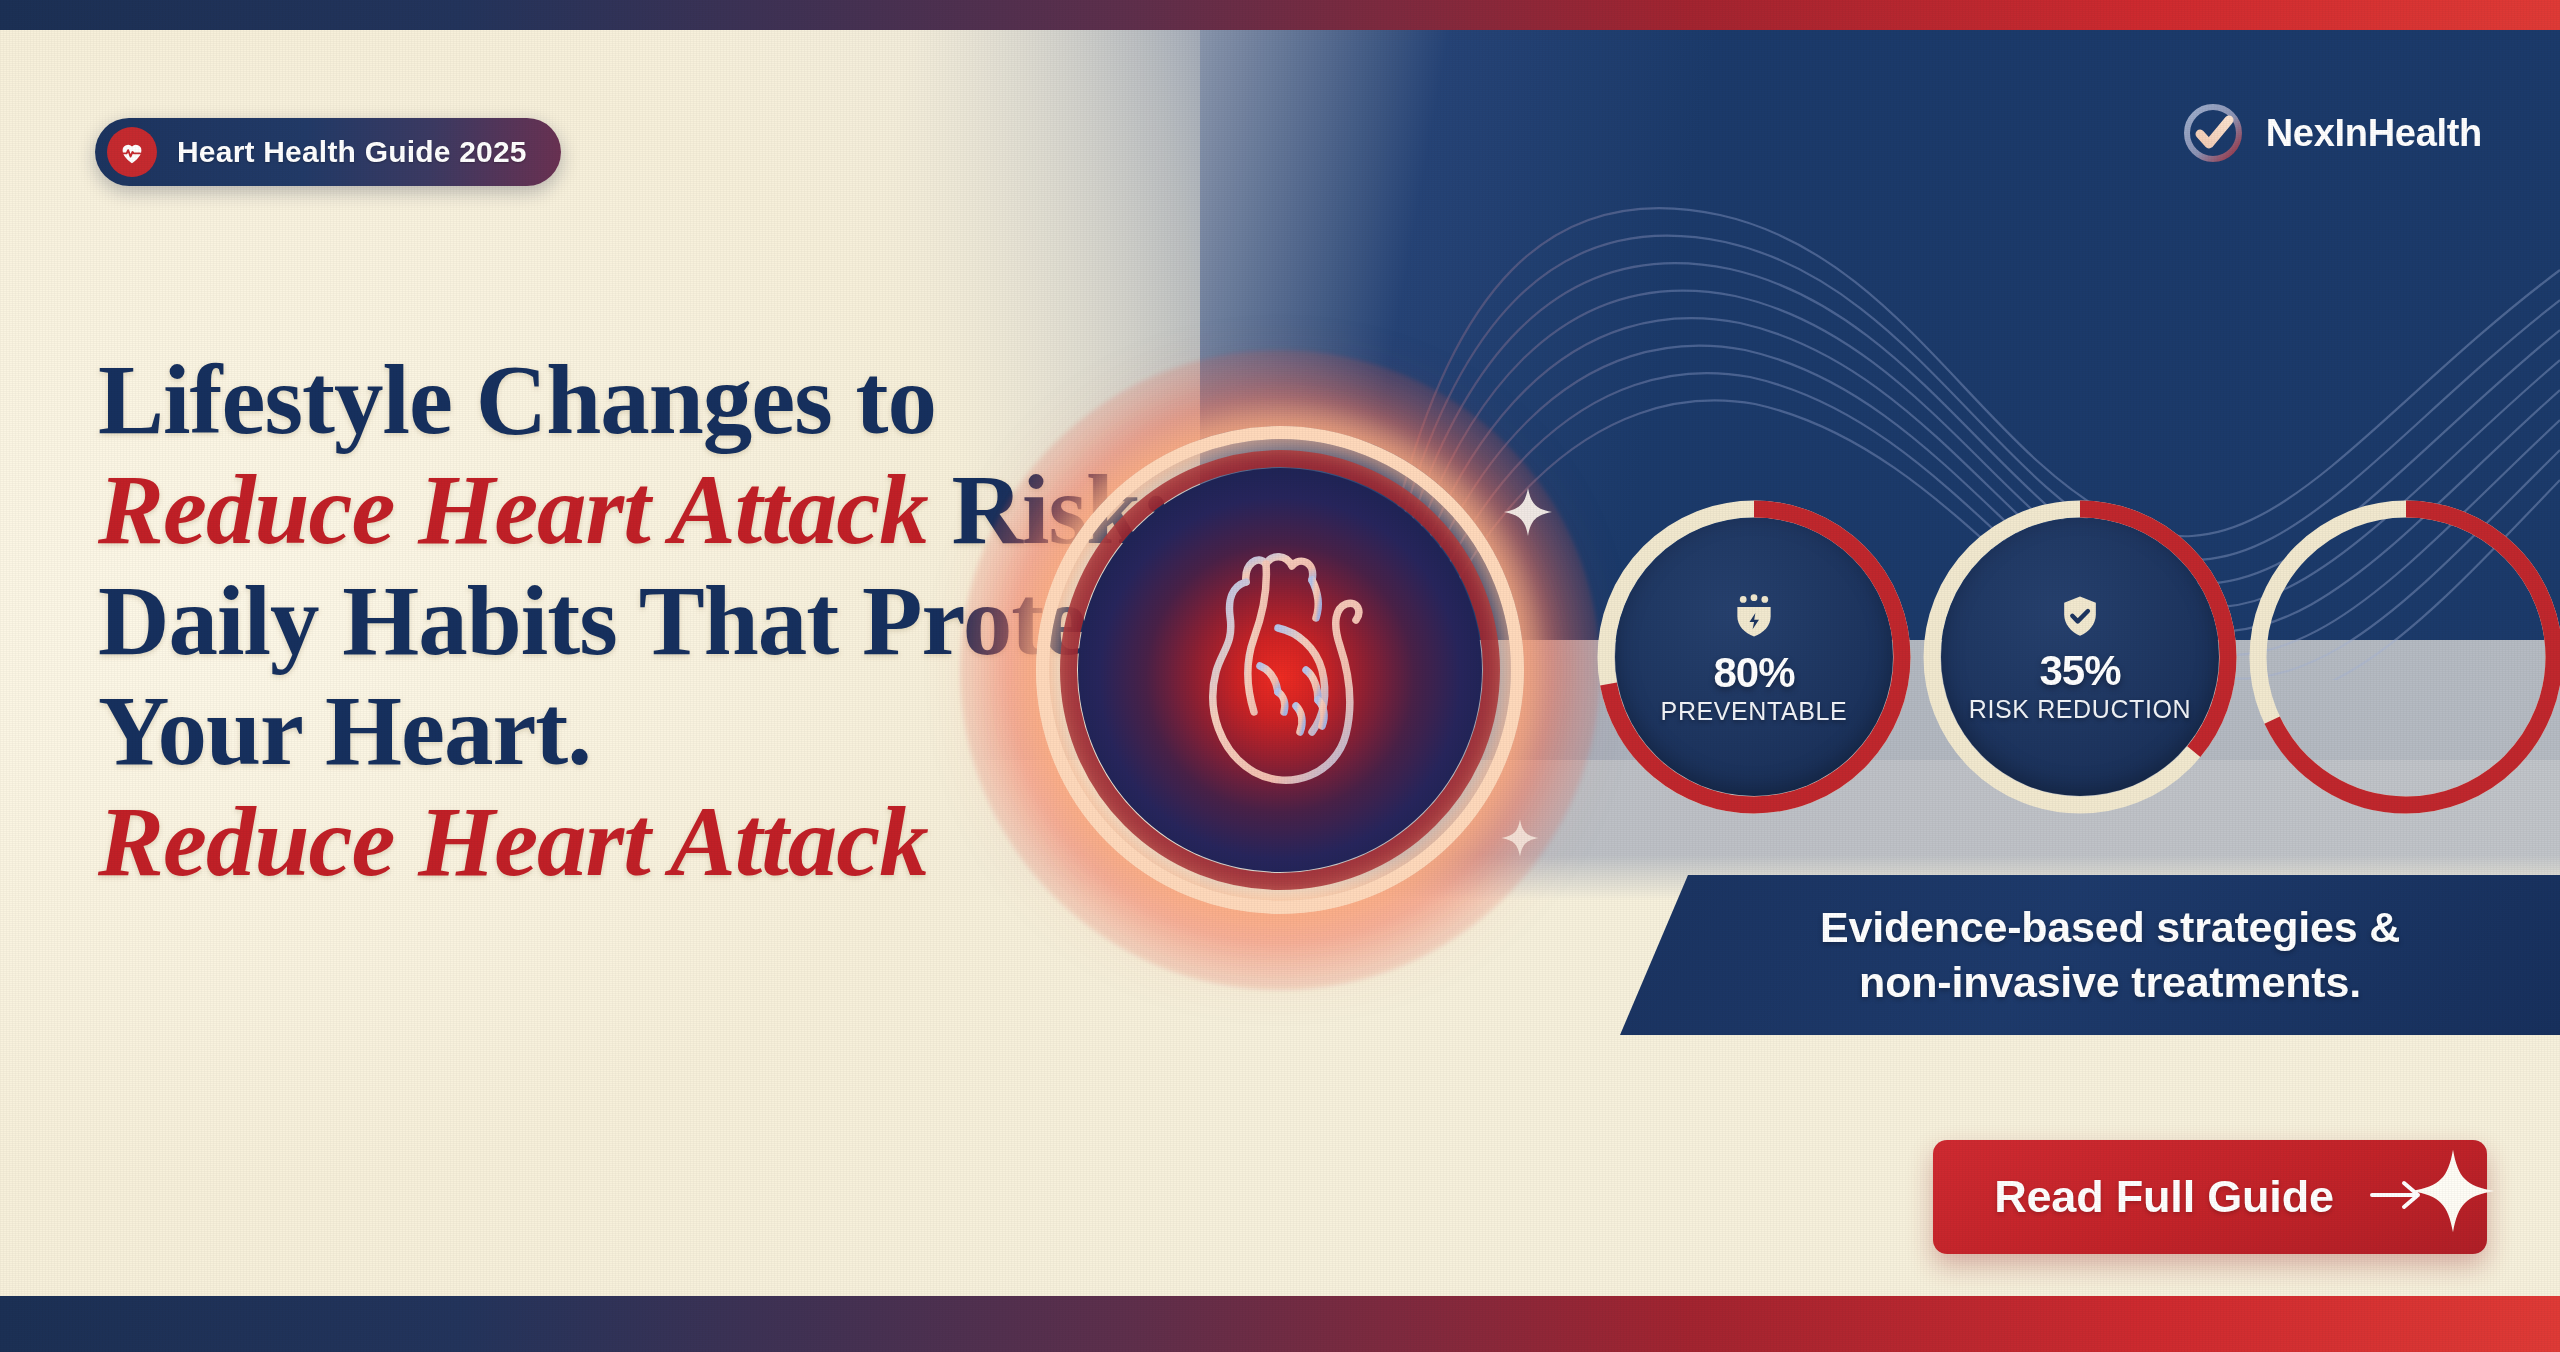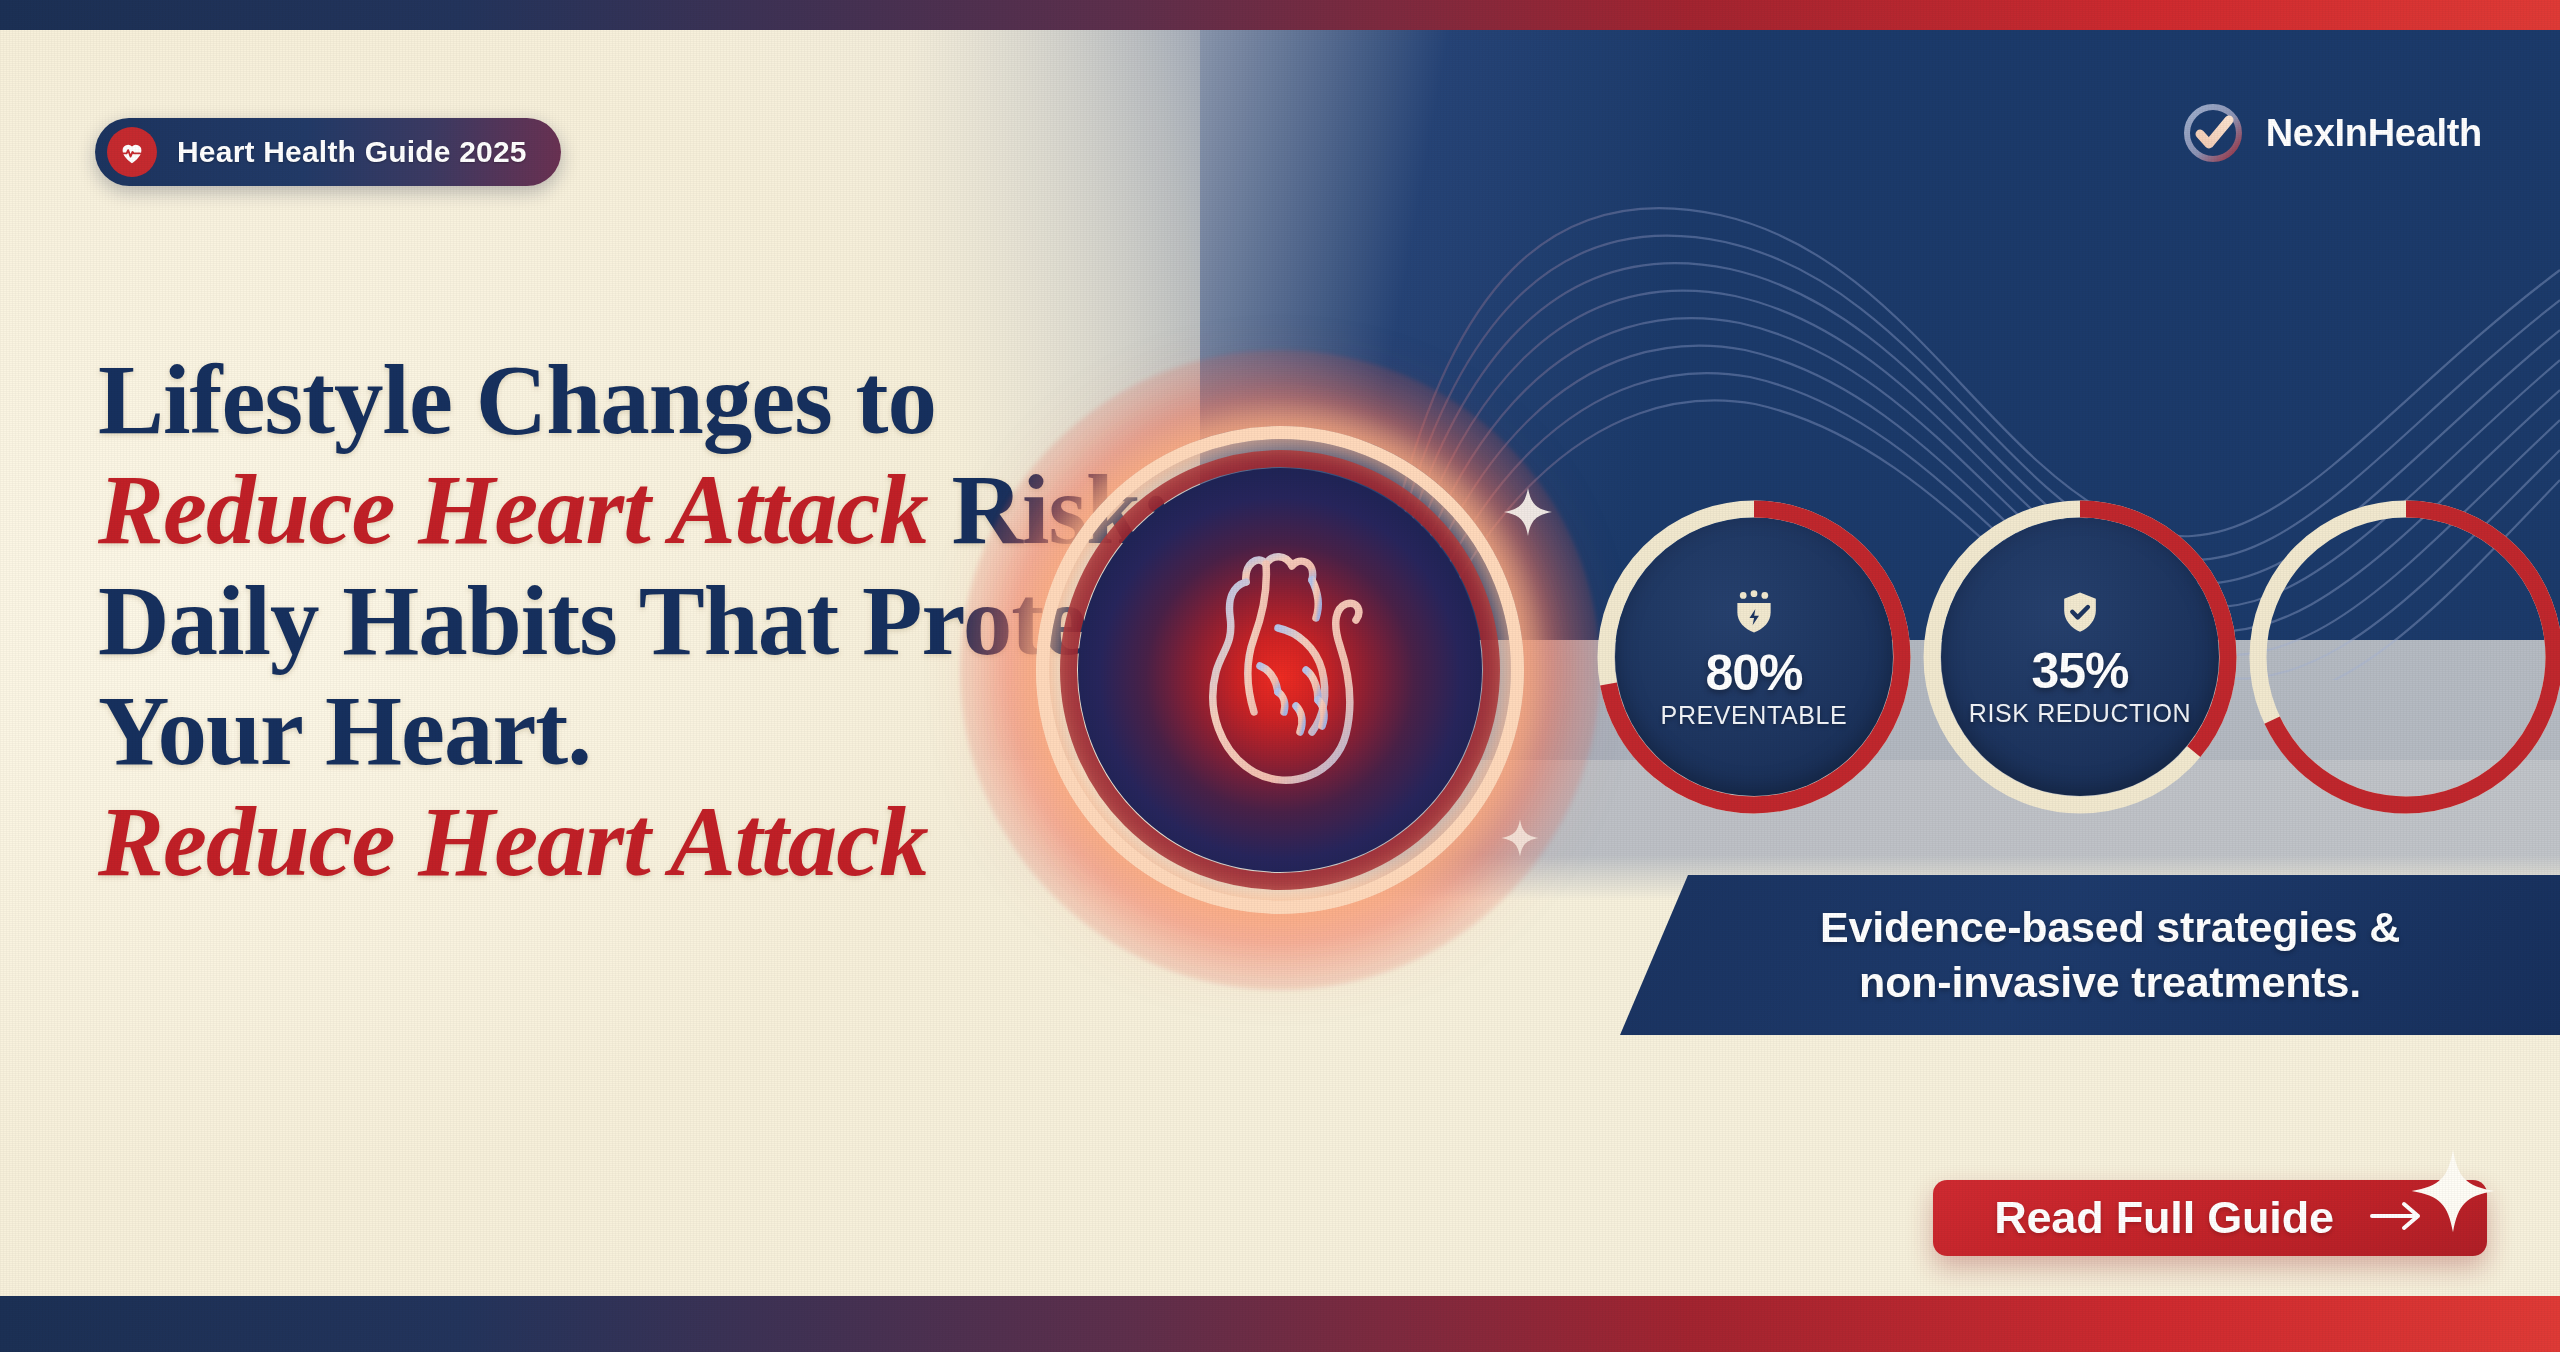--- a/index.html
+++ b/index.html
@@ -172,21 +172,21 @@
   }
   .stat-ring { position:absolute; inset:0; }
   .stat-inner {
     position:absolute; inset:20px; border-radius:50%;
     background:radial-gradient(circle at 42% 34%, #26406e 0%, #1d3560 55%, #162b50 100%);
     display:flex; flex-direction:column; align-items:center; justify-content:center;
     box-shadow:inset 0 -6px 22px rgba(0,0,0,.25);
   }
   .stat-icon { margin-bottom:4px; }
   .stat-value {
-    color:#fff; font-size:50px; font-weight:700; line-height:1;
+    color:#fff; font-size:42px; font-weight:700; line-height:1;
     letter-spacing:-1px; text-shadow:0 3px 6px rgba(0,0,0,.35);
   }
   .stat-label {
     margin-top:4px; color:#f2f4f8; font-size:25px; font-weight:400;
     letter-spacing:.6px; text-align:center; line-height:1.08;
     text-shadow:0 2px 4px rgba(0,0,0,.35);
   }
   .stat-label.two-line { font-size:25px; }
 
   
@@ -200,22 +200,22 @@
   }
   .tagline-text {
     color:#fff; font-size:43px; font-weight:700; line-height:1.28;
     text-align:center; letter-spacing:-.2px;
     text-shadow:0 2px 5px rgba(0,0,0,.3);
     padding-left:40px;
   }
 
   
   .cta {
-    position:absolute; left:1933px; top:1180px;
-    width:554px; height:76px;
+    position:absolute; left:1933px; top:1140px;
+    width:554px; height:114px;
     border-radius:14px;
     background:linear-gradient(160deg, #d02a31 0%, #c32329 55%, #b11f27 100%);
     display:flex; align-items:center; justify-content:center; gap:34px;
     box-shadow:0 12px 26px rgba(150,30,35,.30);
     cursor:pointer;
   }
   .cta-label {
     color:#fff; font-size:45px; font-weight:700; letter-spacing:-.2px;
     text-shadow:0 2px 4px rgba(0,0,0,.2);
   }

